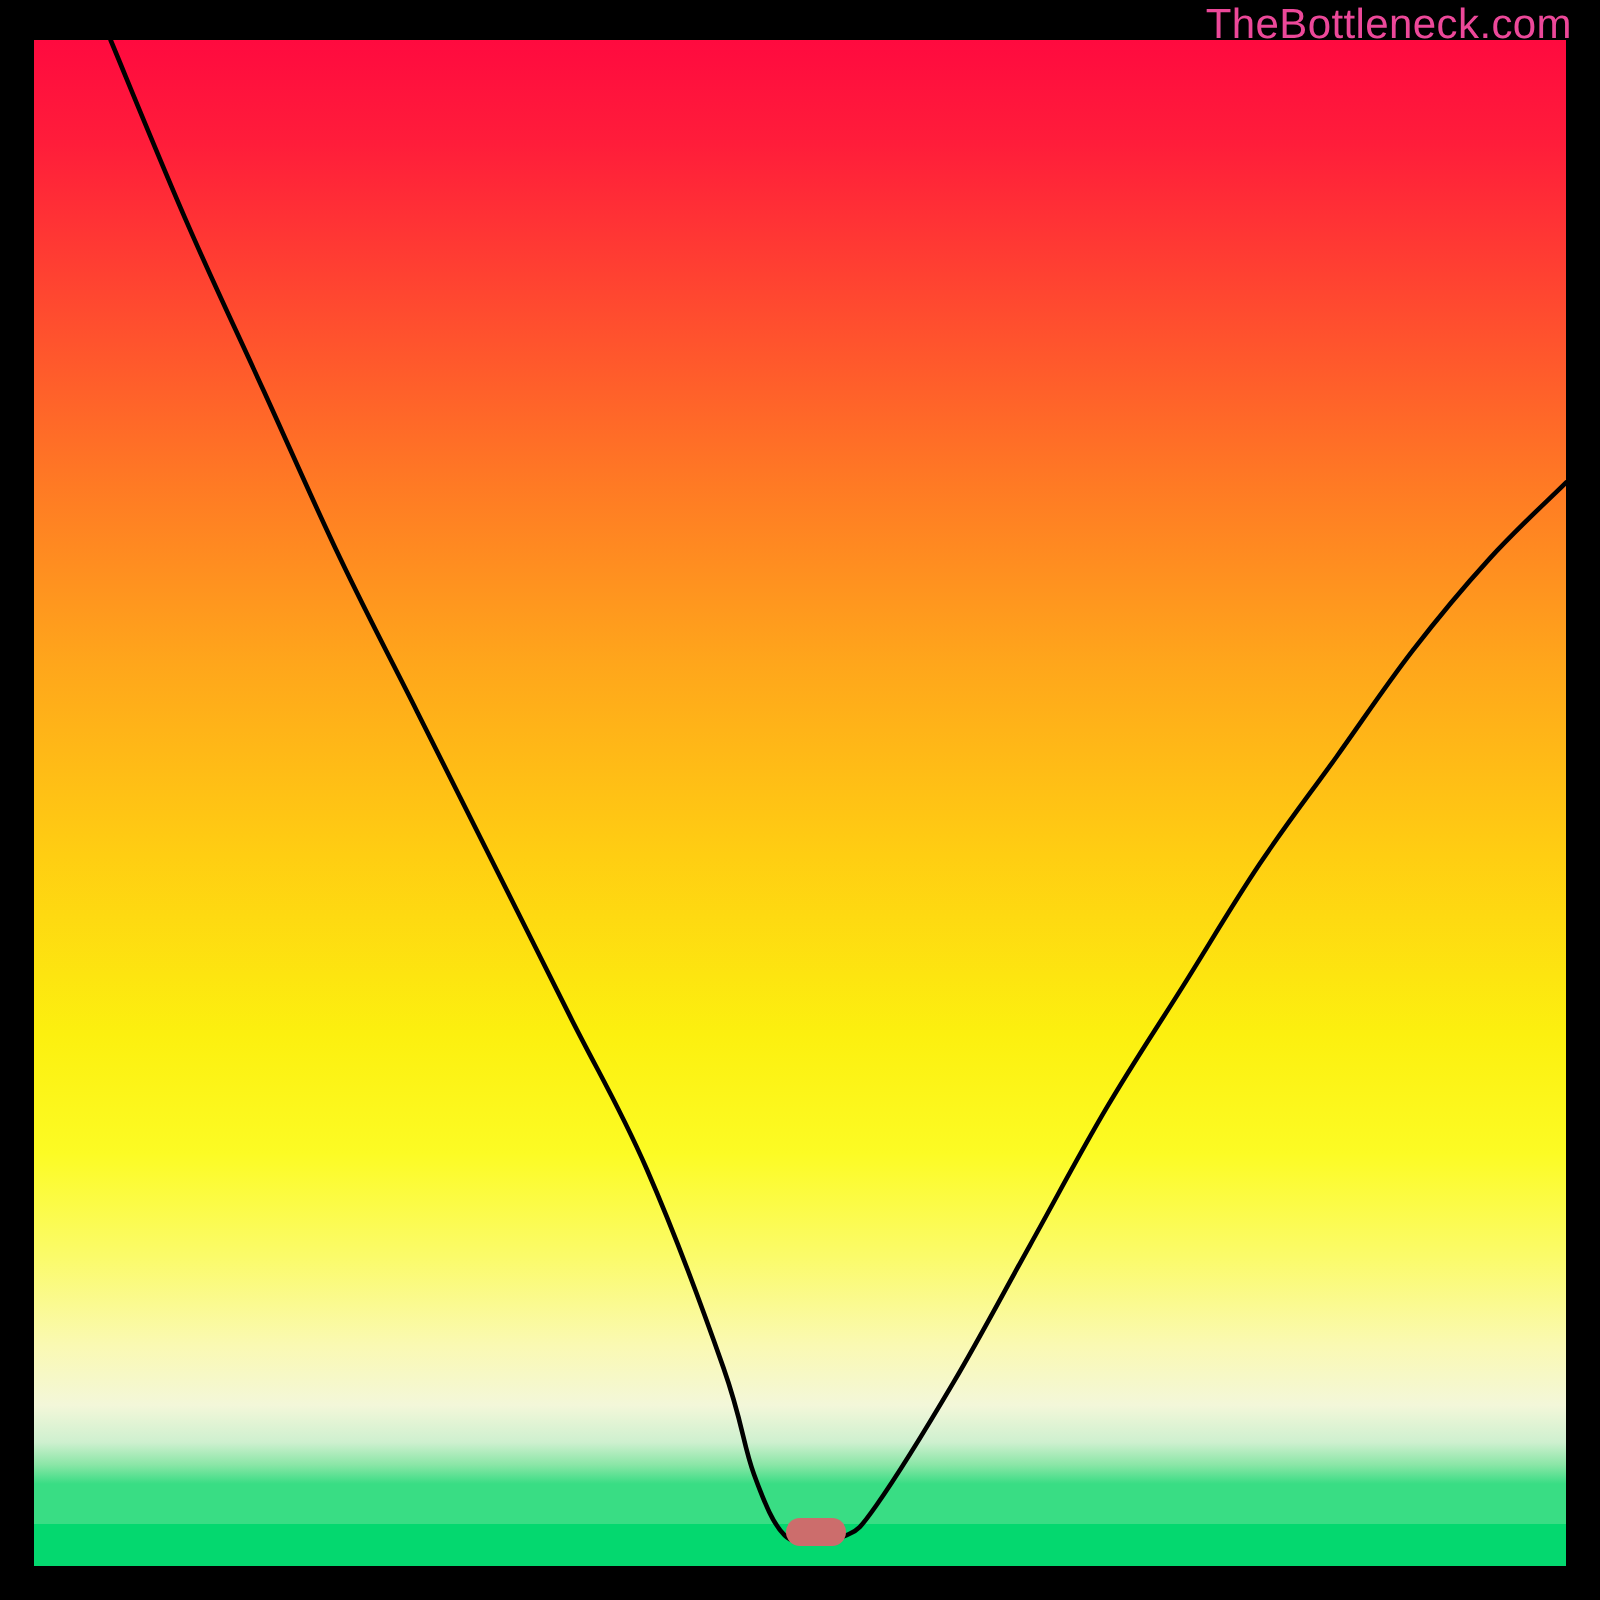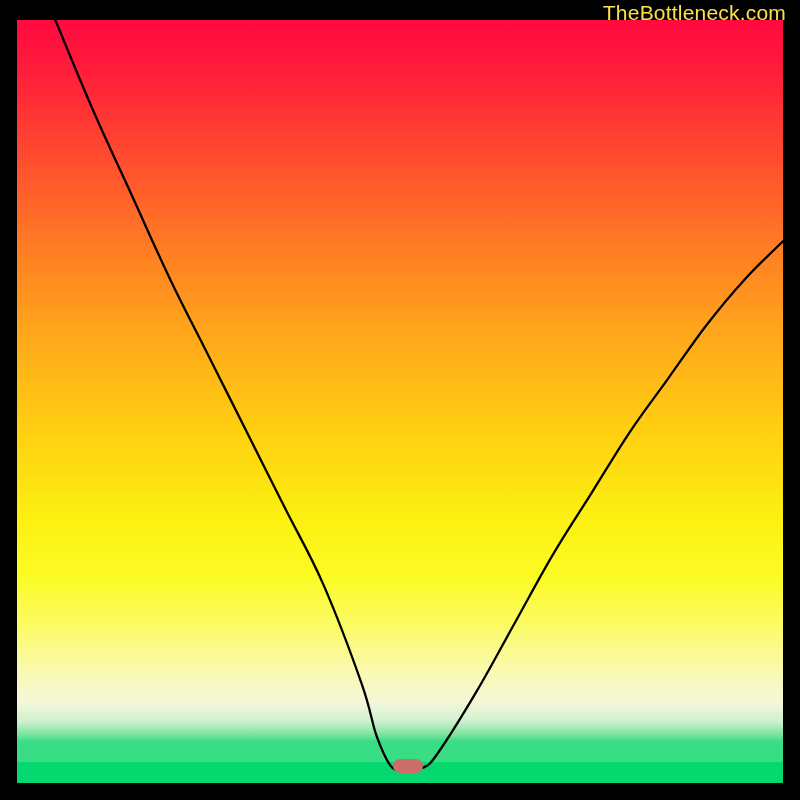--- a/index.html
+++ b/index.html
@@ -68,21 +68,21 @@
     width: 30px;
     height: 14px;
     border-radius: 7px;
     background: #cc6d6c;
     transform: translate(-50%, -50%);
   }
   .watermark {
     position: absolute;
     top: 1px;
     right: 14px;
-    color: #fde047;
+    color: #ec4899;
     font-size: 21px;
     font-weight: 500;
     letter-spacing: 0.2px;
   }
 </style>
 </head>
 <body>
 
 <div class="stage">
 

